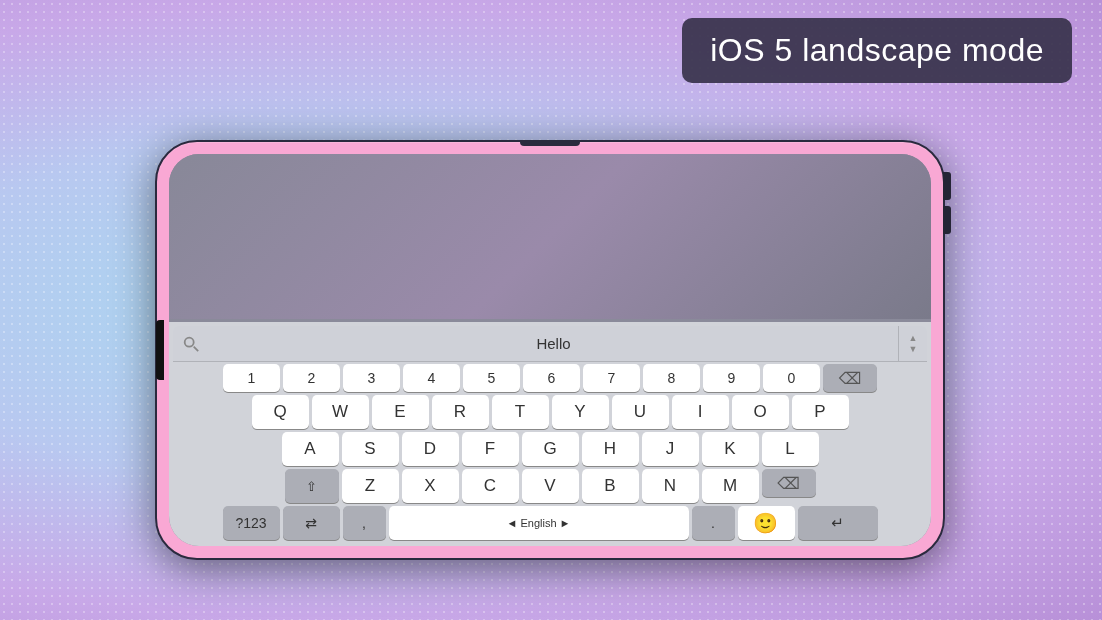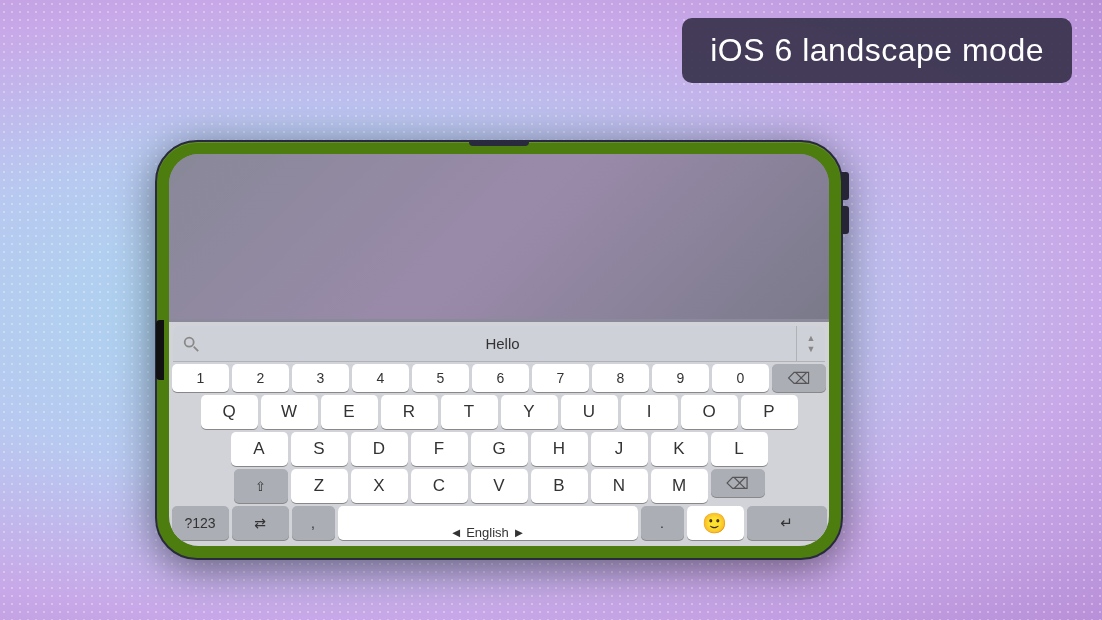--- a/index.html
+++ b/index.html
@@ -46,23 +46,23 @@
     
     .phone-wrapper {
       position: absolute;
       left: 155px;
       top: 140px;
       z-index: 5;
       transform: rotate(0deg);
     }
 
     .phone-body {
-      width: 688px;
+      width: 790px;
       height: 420px;
-      background: #4d7c0f;
+      background: #f9a8d4;
       border-radius: 42px;
       position: relative;
       box-shadow: 0 8px 40px rgba(0,0,0,0.5), inset 0 1px 0 rgba(255,255,255,0.15);
       border: 2px solid #2a2a3e;
     }
 
     
     .phone-body::before {
       content: '';
       position: absolute;
@@ -255,22 +255,21 @@
       flex-shrink: 0;
       height: 34px;
     }
 
     .key-123 { width: 57px; }
     .key-arrows { width: 57px; }
     .key-comma { width: 43px; }
     .key-space { 
       width: 300px; 
       background: white;
-      font-size: 13px;
-      align-items: flex-end;
+      font-size: 11px;
     }
     .key-period { width: 43px; }
     .key-emoji { 
       width: 57px; 
       font-size: 20px;
       background: white;
     }
     .key-return { 
       width: 80px; 
       background: #acaeb6;
@@ -328,21 +327,21 @@
 
     
     .return-icon {
       font-size: 15px;
     }
   </style>
 </head>
 <body>
 
 <div class="title-badge">
-  <span class="title-badge-text">iOS 6 landscape mode</span>
+  <span class="title-badge-text">iOS 5 landscape mode</span>
 </div>
 
 <div class="phone-wrapper">
   <div class="phone-body">
 
     <div class="phone-speaker"></div>
 
     <div class="phone-camera"></div>
 
     <div class="vol-buttons">

